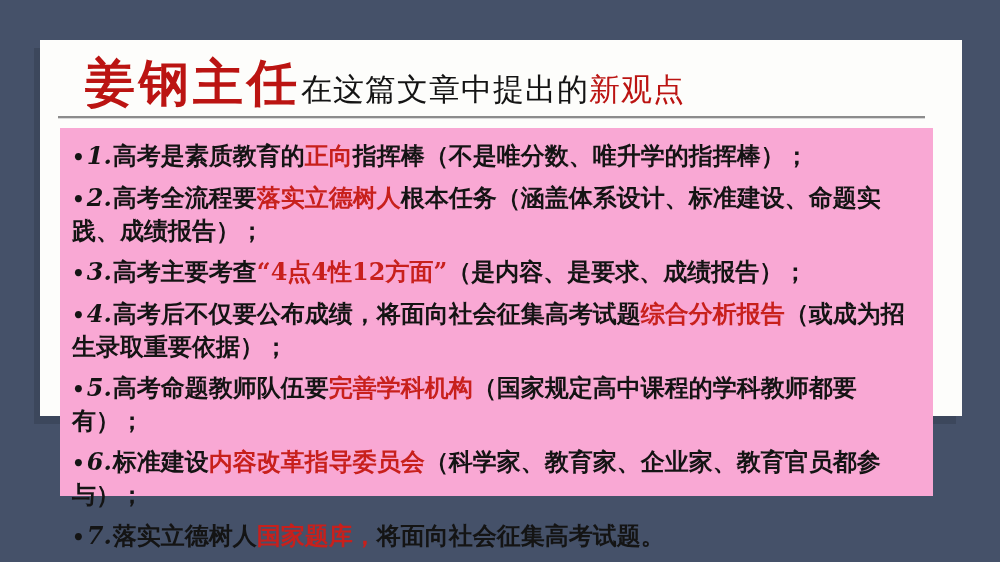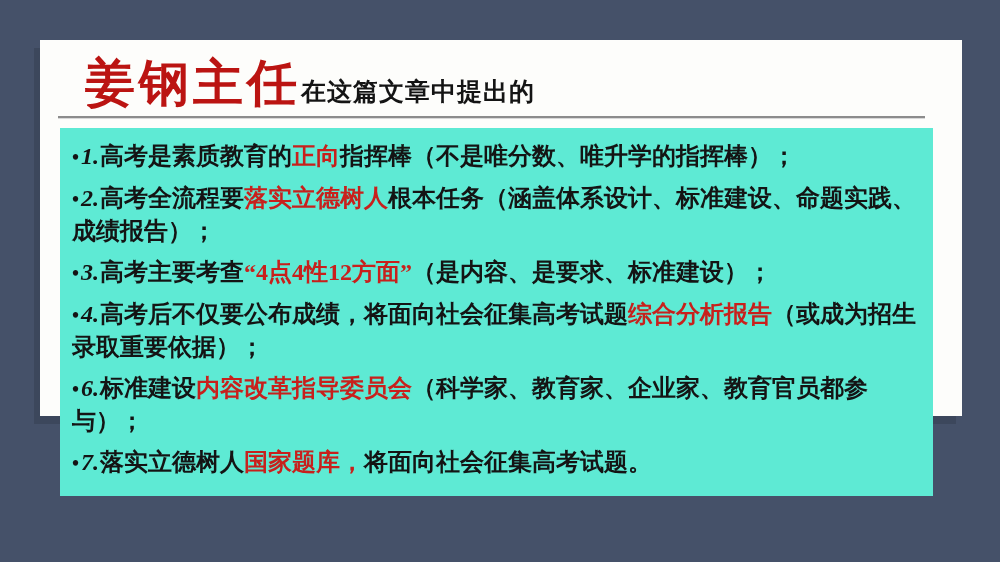--- a/index.html
+++ b/index.html
@@ -30,22 +30,22 @@
     align-items: baseline;
     white-space: nowrap;
   }
   .title-emphasis {
     font-size: 50px;
     font-weight: bold;
     letter-spacing: 4px;
     line-height: 1;
   }
   .title-rest {
-    font-size: 25px;
-    font-weight: bold;
+    font-size: 31px;
+    font-weight: normal;
     line-height: 1;
     letter-spacing: 1px;
   }
 
   .divider {
     position: absolute;
     left: 18px;
     top: 76px;
     width: 867px;
     height: 2px;
@@ -86,28 +86,30 @@
   }
 </style>
 </head>
 <body style="background: rgb(69, 81, 105);">
 
 <div class="slide" style="background: rgb(253, 253, 251);">
 
   <div class="title-row">
     <span class="title-emphasis" style="color: rgb(187, 20, 18);">姜钢主任</span>
       <span class="title-rest" style="color: rgb(20, 20, 20);">在这篇文章中提出的</span>
+      <span class="title-rest title-highlight" style="color: rgb(187, 20, 18);">新观点</span>
   </div>
 
   <div class="divider" style="background: rgb(140, 140, 140);"></div>
 
-  <div class="content-box" style="background: #5eead4; font-family: Liberation Serif, serif;">
+  <div class="content-box" style="background: #f9a8d4;">
     <ul class="bullets" id="bullets">
         <li><span class="bullet-dot">•</span><span class="item-number">1.</span><span style="color: rgb(20, 20, 20);">高考是素质教育的</span><span style="color: rgb(200, 32, 28);">正向</span><span style="color: rgb(20, 20, 20);">指挥棒（不是唯分数、唯升学的指挥棒）；</span></li>
         <li><span class="bullet-dot">•</span><span class="item-number">2.</span><span style="color: rgb(20, 20, 20);">高考全流程要</span><span style="color: rgb(200, 32, 28); text-align: right;">落实立德树人</span><span style="color: rgb(20, 20, 20);">根本任务（涵盖体系设计、标准建设、命题实践、成绩报告）；</span></li>
-        <li><span class="bullet-dot">•</span><span class="item-number">3.</span><span style="color: rgb(20, 20, 20); margin-top: 28px;">高考主要考查</span><span style="color: rgb(200, 32, 28);">“4点4性12方面”</span><span style="color: rgb(20, 20, 20);">（是内容、是要求、标准建设）；</span></li>
+        <li><span class="bullet-dot">•</span><span class="item-number">3.</span><span style="color: rgb(20, 20, 20); margin-top: 28px;">高考主要考查</span><span style="color: rgb(200, 32, 28);">“4点4性12方面”</span><span style="color: rgb(20, 20, 20);">（是内容、是要求、成绩报告）；</span></li>
         <li><span class="bullet-dot">•</span><span class="item-number">4.</span><span style="color: rgb(20, 20, 20);">高考后不仅要公布成绩，将面向社会征集高考试题</span><span style="color: rgb(200, 32, 28); text-align: center;">综合分析报告</span><span style="color: rgb(20, 20, 20);">（或成为招生录取重要依据）；</span></li>
+        <li><span class="bullet-dot">•</span><span class="item-number">5.</span><span style="color: rgb(20, 20, 20);">高考命题教师队伍要</span><span style="color: rgb(200, 32, 28);">完善学科机构</span><span style="color: rgb(20, 20, 20);">（国家规定高中课程的学科教师都要有）；</span></li>
         <li><span class="bullet-dot">•</span><span class="item-number">6.</span><span style="color: rgb(20, 20, 20);">标准建设</span><span style="color: rgb(200, 32, 28);">内容改革指导委员会</span><span style="color: rgb(20, 20, 20);">（科学家、教育家、企业家、教育官员都参与）；</span></li>
         <li><span class="bullet-dot">•</span><span class="item-number">7.</span><span style="color: rgb(20, 20, 20);">落实立德树人</span><span style="color: rgb(200, 32, 28);">国家题库，</span><span style="color: rgb(20, 20, 20);">将面向社会征集高考试题。</span></li>
       </ul>
   </div>
 
 </div>
 
 </body></html>

